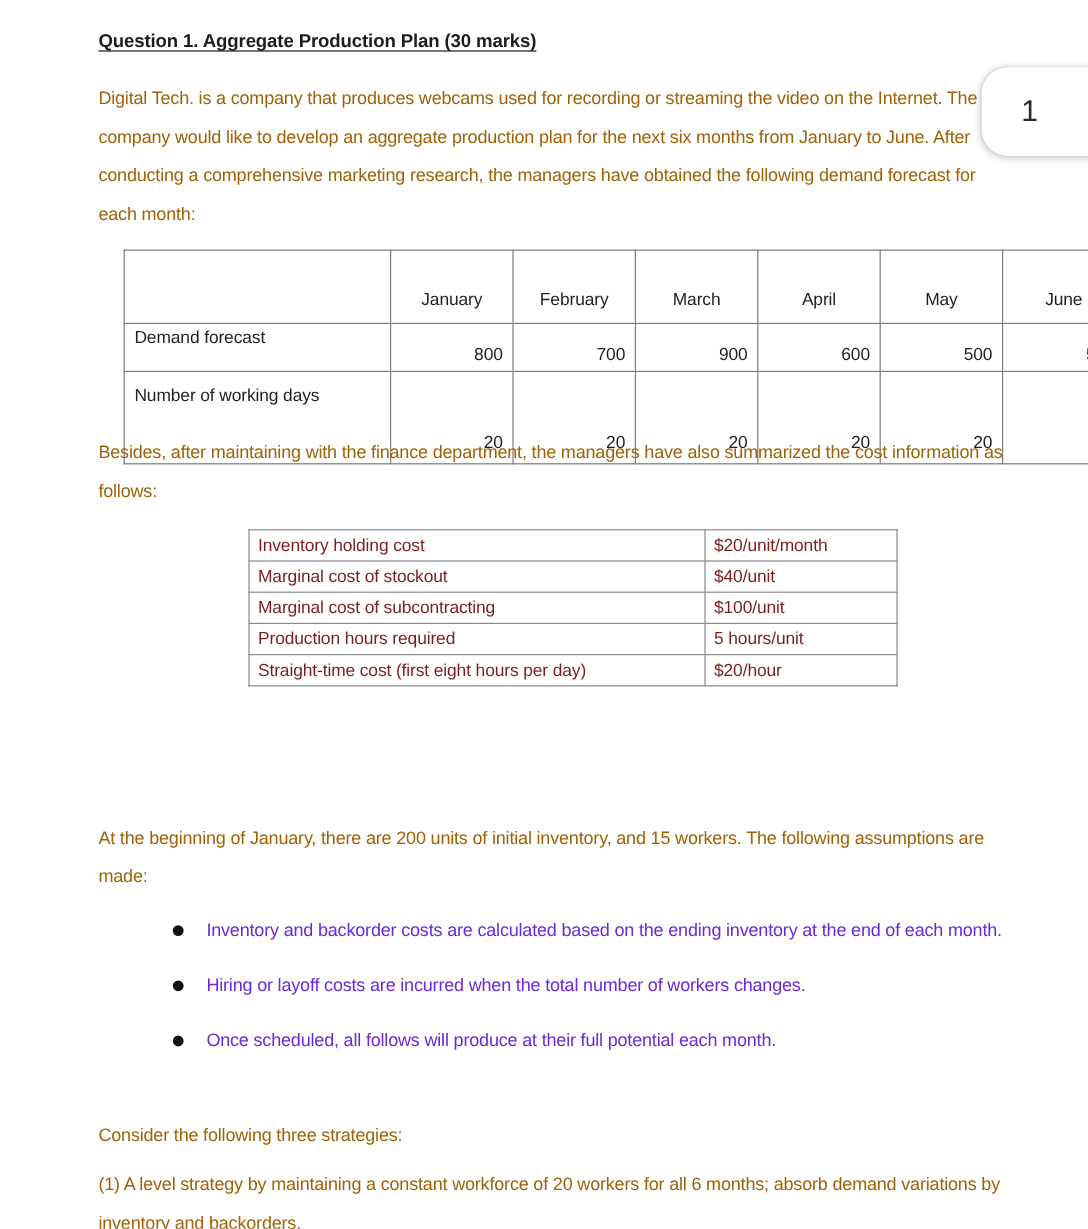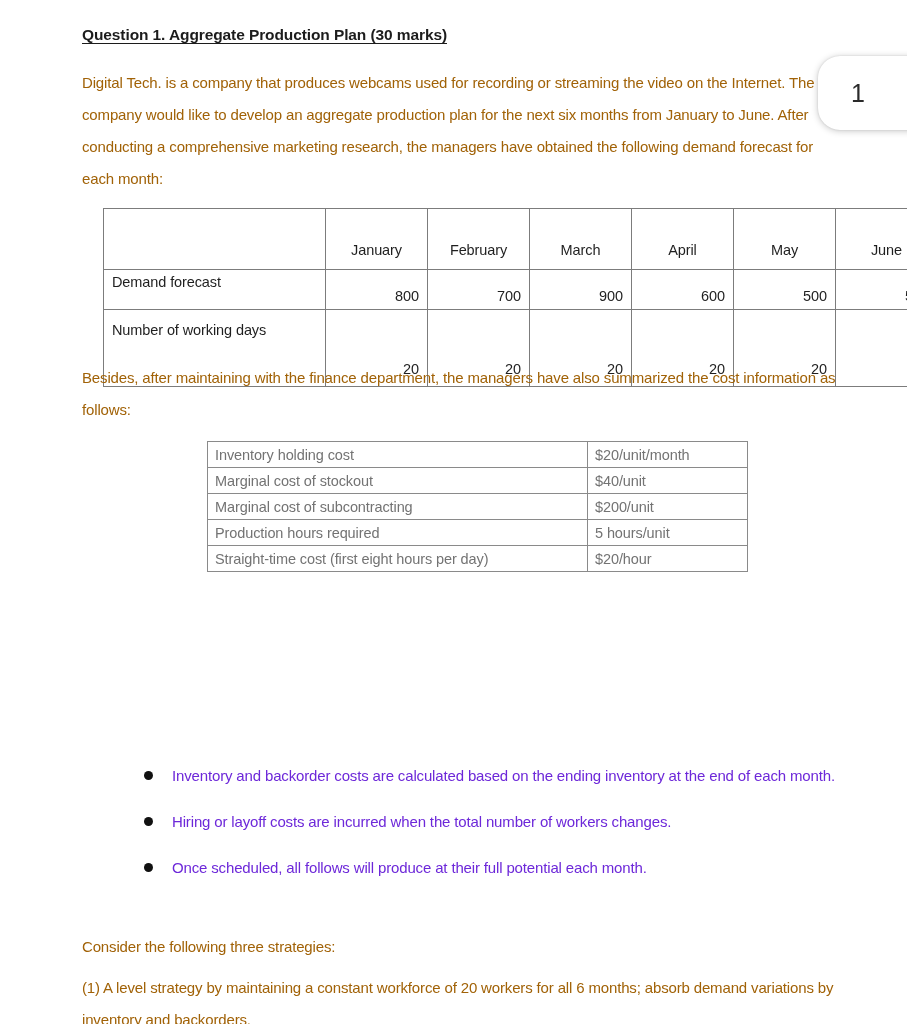--- a/index.html
+++ b/index.html
@@ -129,21 +129,21 @@
 
   
   .cost-table {
     position: absolute;
     left: 207px;
     top: 426px;
     width: 510px;
     border-collapse: collapse;
     table-layout: fixed;
     font-size: 14.5px;
-    color: #737373;
+    color: #7f1d1d;
   }
   .cost-table td {
     border: 1px solid #8a8a8a;
     height: 25px;
     padding: 0 7px;
     vertical-align: middle;
     letter-spacing: -0.1px;
     line-height: 18px;
   }
   .cost-table .col-item  { width: 365px; }
@@ -221,33 +221,34 @@
       <tr>
         <td class="col-item">Inventory holding cost</td>
         <td class="col-value">$20/unit/month</td>
       </tr>
       <tr>
         <td class="col-item">Marginal cost of stockout</td>
         <td class="col-value">$40/unit</td>
       </tr>
       <tr>
         <td class="col-item">Marginal cost of subcontracting</td>
-        <td class="col-value">$200/unit</td>
+        <td class="col-value">$100/unit</td>
       </tr>
       <tr>
         <td class="col-item">Production hours required</td>
         <td class="col-value">5 hours/unit</td>
       </tr>
       <tr>
         <td class="col-item">Straight-time cost (first eight hours per day)</td>
         <td class="col-value">$20/hour</td>
       </tr>
     </tbody>
   </table>
 
+  <div class="para para-assume">At the beginning of January, there are 200 units of initial inventory, and 15 workers. The following assumptions are made:</div>
 
   <div class="bullets">
     <div class="bullet-row">
       <span class="bullet-dot"></span>
       <span>Inventory and backorder costs are calculated based on the ending inventory at the end of each month.</span>
     </div>
     <div class="bullet-row">
       <span class="bullet-dot"></span>
       <span>Hiring or layoff costs are incurred when the total number of workers changes.</span>
     </div>

